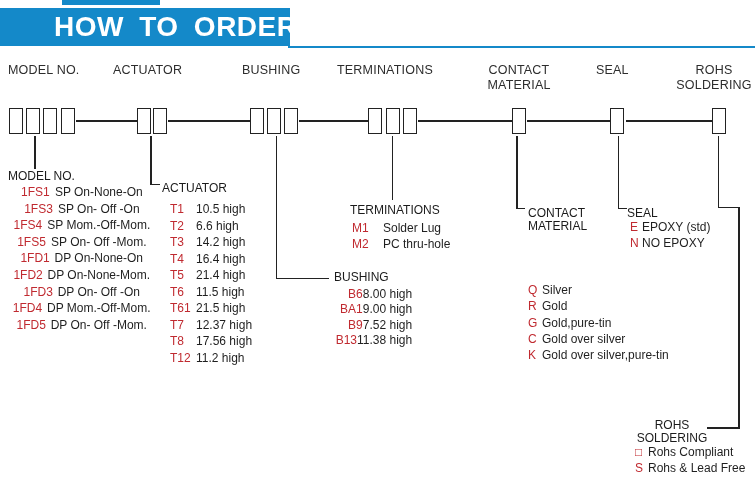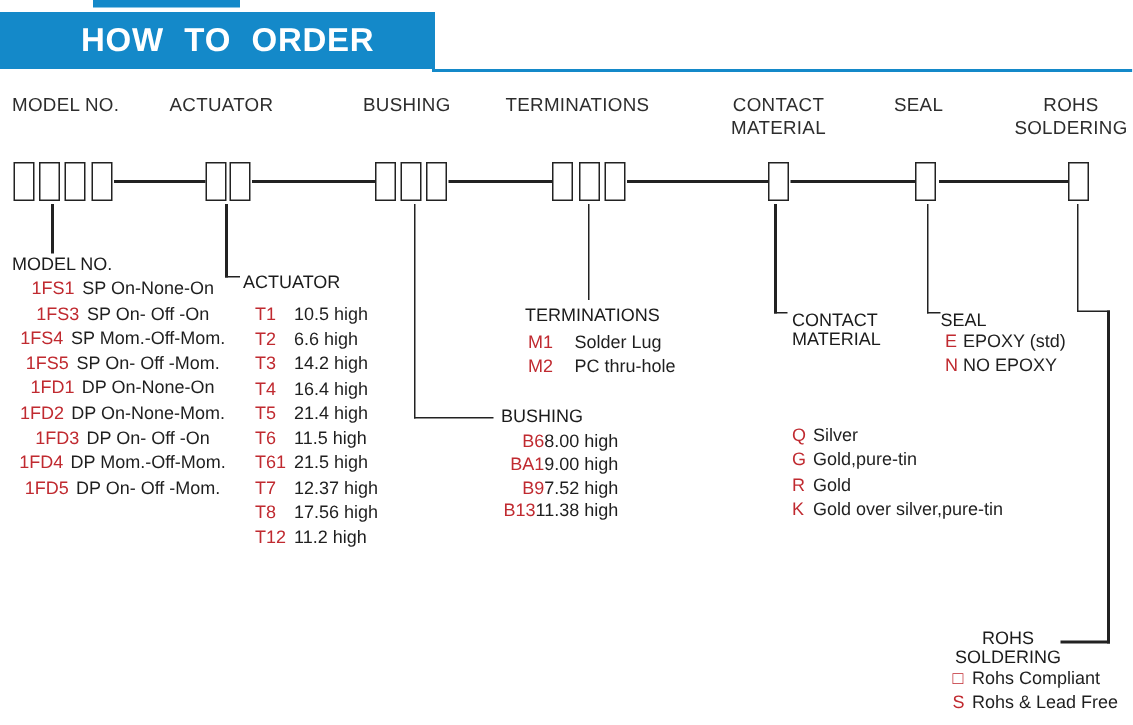--- a/index.html
+++ b/index.html
@@ -8,21 +8,21 @@
     --ink:#222222;
   }
   html,body{margin:0;padding:0;background:#ffffff;}
   #canvas{
     position:relative;width:755px;height:483px;background:#ffffff;overflow:hidden;
     font-family:"Liberation Sans", sans-serif;color:#1f1f1f;
   }
   .banner{position:absolute;left:0;top:8px;width:290px;height:38px;background:var(--banner-blue);}
   .banner-title{
     display:block;padding-left:54px;line-height:38px;color:#ffffff;
-    font-size:22px;font-weight:bold;letter-spacing:.5px;word-spacing:7px;white-space:nowrap;
+    font-size:28px;font-weight:bold;letter-spacing:.5px;word-spacing:7px;white-space:nowrap;
   }
   .top-strip{position:absolute;left:62px;top:0;width:98px;height:5px;background:var(--banner-blue);}
   .rule-blue{position:absolute;left:288px;top:46px;width:467px;height:2px;background:var(--banner-blue);}
   .col-header{
     position:absolute;top:63px;font-size:12.5px;color:#2d2d2d;letter-spacing:.2px;white-space:nowrap;
   }
   .col-header.two-line{text-align:center;line-height:14.5px;white-space:normal;}
   .box{position:absolute;top:108px;width:12px;height:24px;border:1.6px solid var(--ink);background:#fff;}
   .hline{position:absolute;height:1.6px;background:var(--ink);}
   .vline{position:absolute;width:1.6px;background:var(--ink);}
@@ -222,28 +222,31 @@
 
   <div class="section-label" style="left:528px;top:206px;">CONTACT</div>
   <div class="section-label" style="left:528px;top:219px;">MATERIAL</div>
   <div class="rows rows-contact" style="left:528px;top:234px;">
 
       <div class="row">
         <span class="code">Q</span><span class="desc">Silver</span>
       </div>
 
       <div class="row">
+        <span class="code">R</span><span class="desc">Gold</span>
+      </div>
+
+      <div class="row">
         <span class="code">G</span><span class="desc">Gold,pure-tin</span>
       </div>
 
-      <div class="row">
-        <span class="code">R</span><span class="desc">Gold</span>
-      </div>
-
-
+
+      <div class="row">
+        <span class="code">C</span><span class="desc">Gold over silver</span>
+      </div>
 
       <div class="row">
         <span class="code">K</span><span class="desc">Gold over silver,pure-tin</span>
       </div>
     </div>
 
   <div class="section-label" style="left:627px;top:206px;">SEAL</div>
   <div class="rows rows-seal" style="left:630px;top:220px;">
 
       <div class="row">

